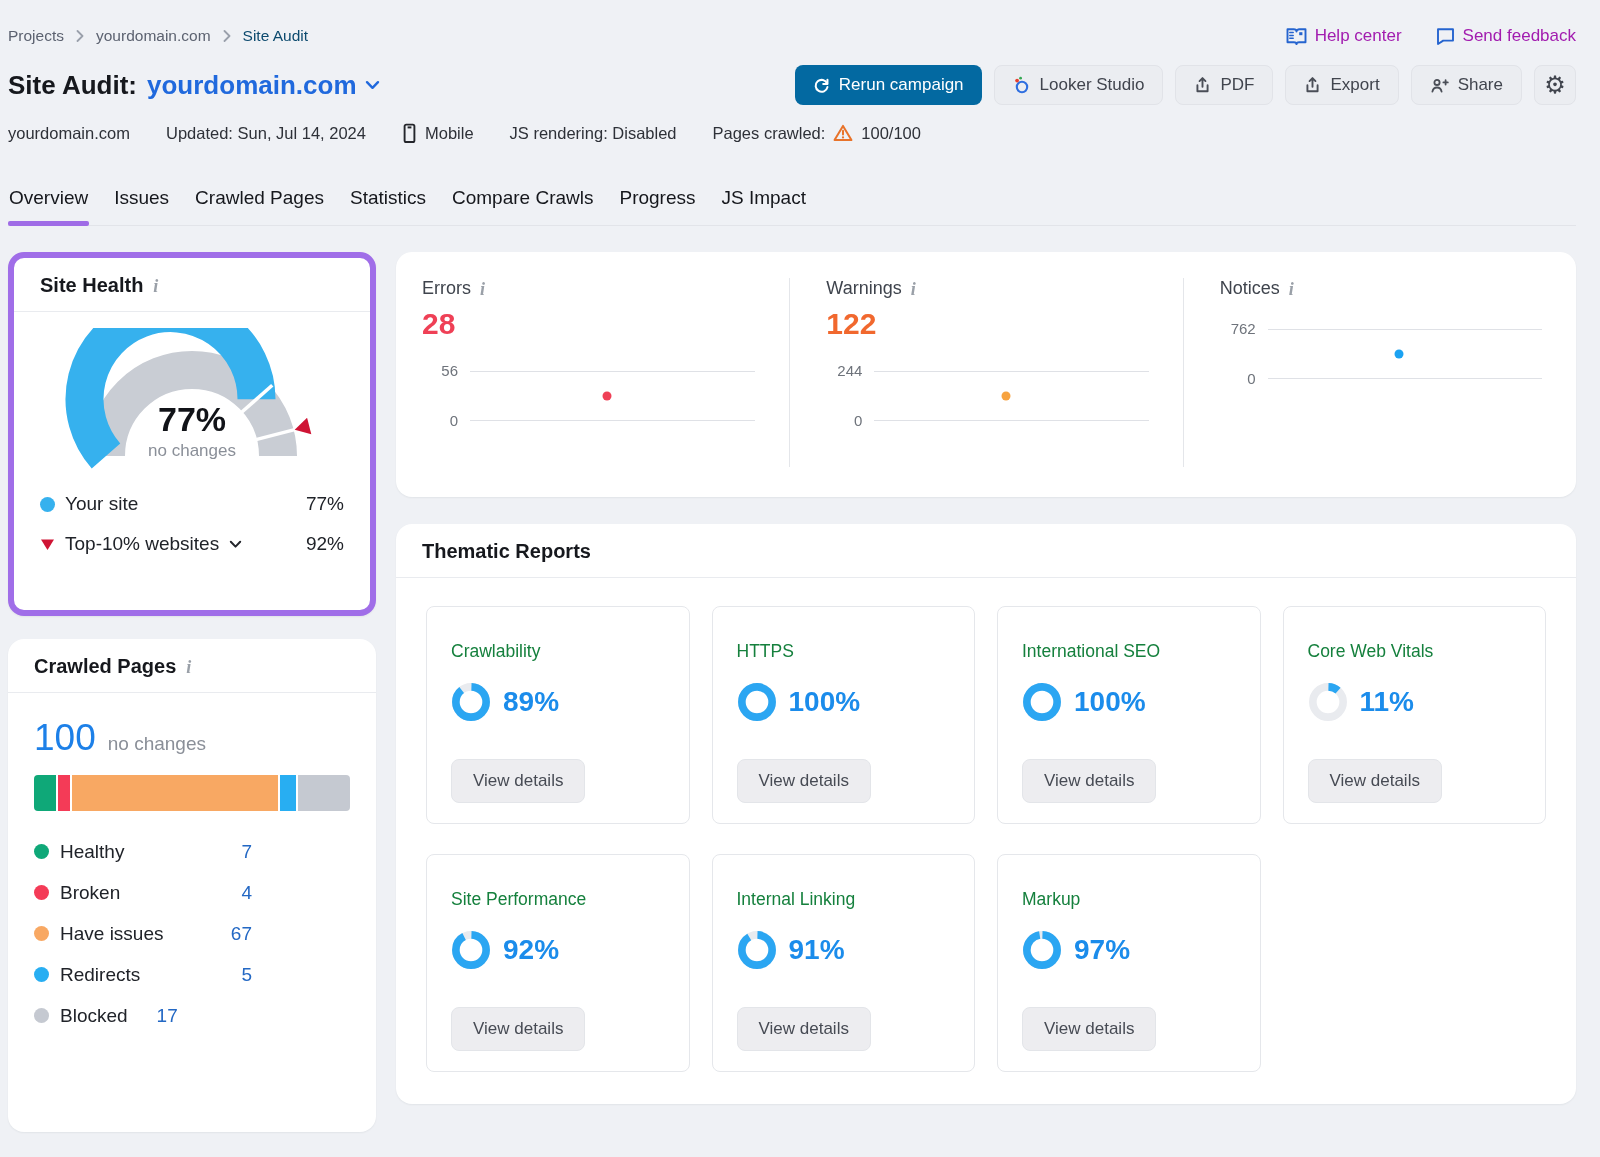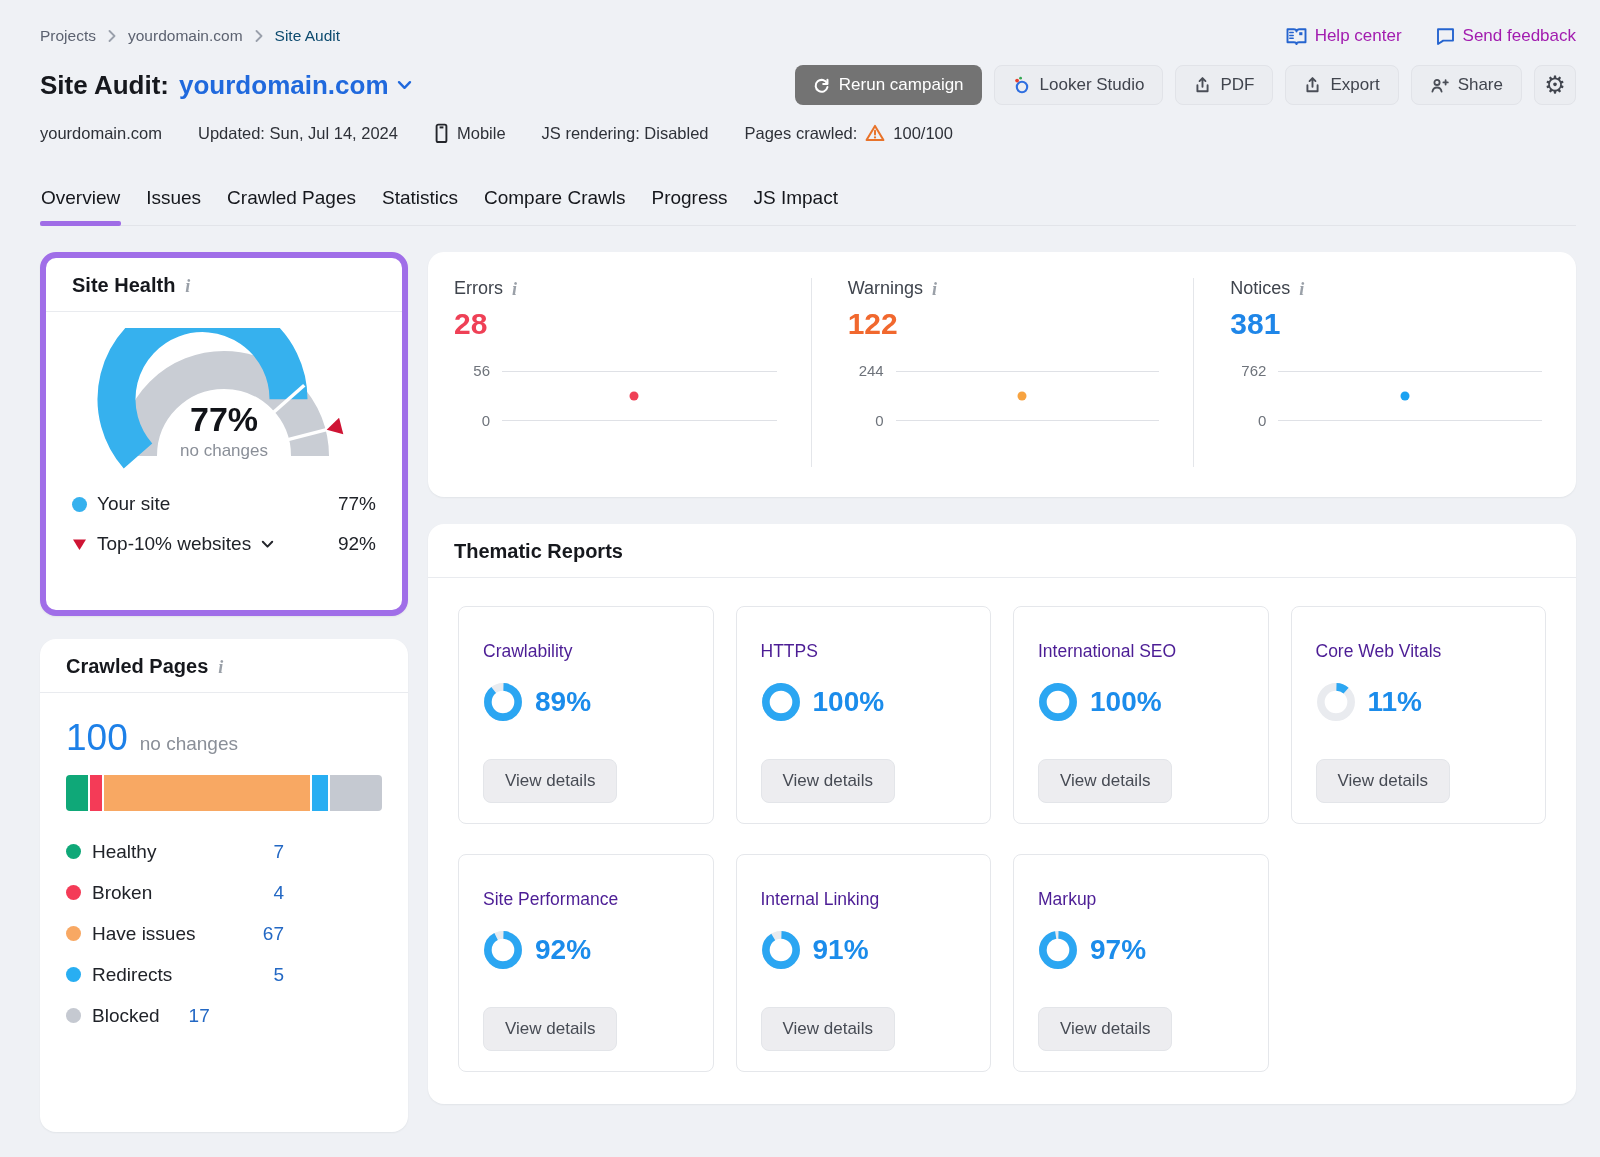--- a/index.html
+++ b/index.html
@@ -3,21 +3,21 @@
 <meta charset="utf-8">
 <style>
   * { margin:0; padding:0; box-sizing:border-box; }
   html,body { width:1600px; height:1157px; }
   body {
     background:#eff1f5;
     font-family:"Liberation Sans", sans-serif;
     color:#1a1c22;
     overflow:hidden;
   }
-  .page { padding:24px 24px 0 40px; }
+  .page { padding:24px 24px 0 8px; }
 
   
   .topbar { display:flex; justify-content:space-between; align-items:center; height:24px; }
   .crumbs { display:flex; align-items:center; gap:12px; font-size:15.5px; color:#5c6270; }
   .crumb { cursor:pointer; }
   .crumb-sep { display:flex; align-items:center; }
   .toplinks { display:flex; align-items:center; gap:34px; }
   .toplink { display:flex; align-items:center; gap:8px; color:#a21caf; font-size:17px; cursor:pointer; }
 
   
@@ -75,21 +75,21 @@
   .mini-labels span { height:14px; line-height:14px; }
   .mini-plot { position:relative; flex:1; height:50px; margin-top:0; }
   .mini-line { position:absolute; left:0; right:0; height:1px; background:#dfe1e6; }
   .mini-line.top { top:0; } .mini-line.bottom { bottom:0; }
   .mini-dot { position:absolute; left:48%; width:9px; height:9px; border-radius:50%; transform:translate(-50%,-50%); }
 
   
   .thematic-card { height:580px; overflow:hidden; }
   .t-body { display:grid; grid-template-columns:repeat(4,1fr); gap:30px 22px; padding:28px 30px; grid-auto-rows:218px; }
   .t-card { border:1px solid #e5e7eb; border-radius:8px; padding:34px 24px 20px 24px; display:flex; flex-direction:column; }
-  .t-title { font-size:17.5px; color:#4c1d95; }
+  .t-title { font-size:17.5px; color:#15803d; }
   .t-score { display:flex; align-items:center; gap:12px; margin-top:20px; }
   .t-pct { font-size:28px; font-weight:bold; }
   .t-btn { margin-top:auto; align-self:flex-start; height:44px; padding:0 21px; background:#ededf0; border:1px solid #e3e5e9;
            border-radius:8px; font-size:17px; color:#474b54; cursor:pointer; display:flex; align-items:center; }
   .donut { width:40px; height:40px; flex:none; }
 
   
   .cp-card { height:493px; overflow:hidden; }
   .cp-body { padding:24px 26px; }
   .cp-total-row { display:flex; align-items:baseline; gap:12px; }
@@ -151,21 +151,21 @@
       <span class="domain-dd" style="color: rgb(32, 105, 221);">
         <span>yourdomain.com</span>
         <span>
             <svg width="15" height="10" viewBox="0 0 15 10">
               <path d="M2 2.2l5.5 5.6L13 2.2" fill="none" stroke="#2069dd" stroke-width="2.4" stroke-linecap="round" stroke-linejoin="round"></path>
             </svg>
           </span>
       </span>
     </div>
     <div class="actions">
-      <button class="btn btn-primary" style="background: #737373;">
+      <button class="btn btn-primary" style="background: #0369a1;">
         <span>
             <svg width="17" height="17" viewBox="0 0 16 16">
               <path d="M13.6 2.6v4h-4" fill="none" stroke="#fff" stroke-width="1.9" stroke-linecap="round" stroke-linejoin="round"></path>
               <path d="M13.3 6.2A5.6 5.6 0 1 0 13.6 9.5" fill="none" stroke="#fff" stroke-width="1.9" stroke-linecap="round"></path>
             </svg>
           </span>
         <span>Rerun campaign</span>
       </button>
       <button class="btn btn-gray">
         <span>
@@ -377,21 +377,20 @@
               <div class="mini-line bottom"></div>
               <span class="mini-dot" style="top: 50%; background: rgb(247, 163, 64);"></span>
             </div>
           </div>
         </div>
         <div class="iss-col">
           <div class="iss-label-row">
             <span>Notices</span>
             <span class="info-i">i</span>
           </div>
-          <div class="iss-value" style="color: rgb(31, 134, 232);">381</div>
           <div class="mini-chart">
             <div class="mini-labels">
               <span>762</span>
               <span>0</span>
             </div>
             <div class="mini-plot">
               <div class="mini-line top"></div>
               <div class="mini-line bottom"></div>
               <span class="mini-dot" style="top: 50%; background: rgb(27, 162, 242);"></span>
             </div>

